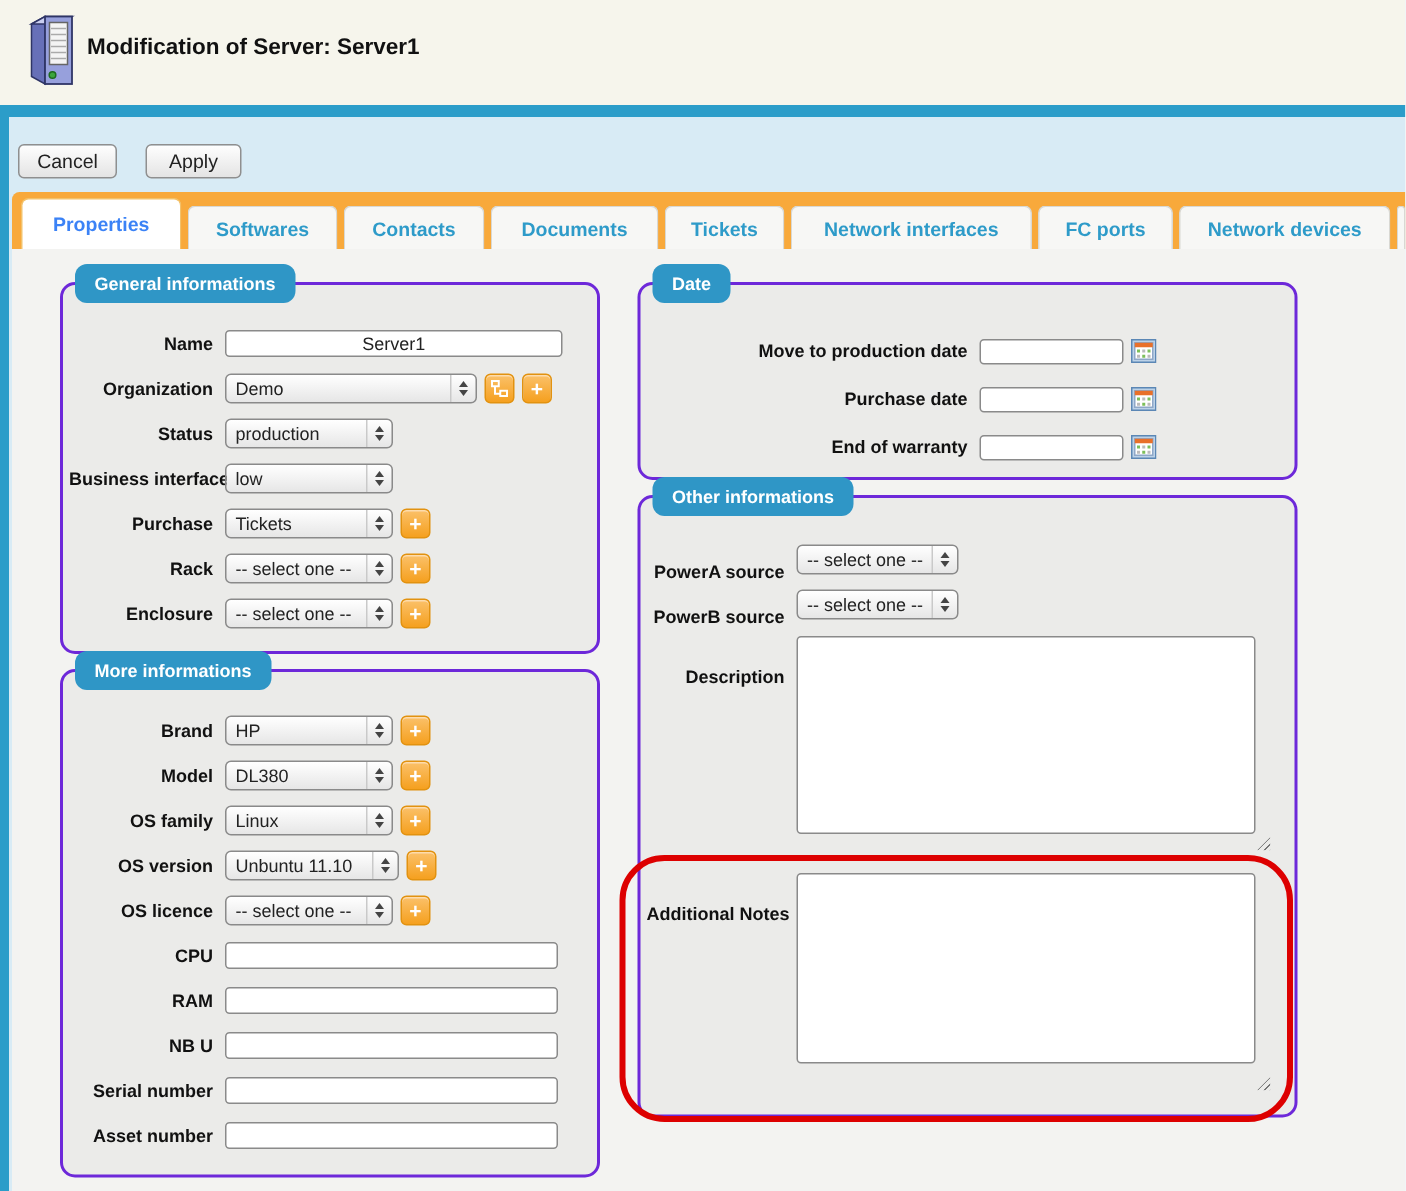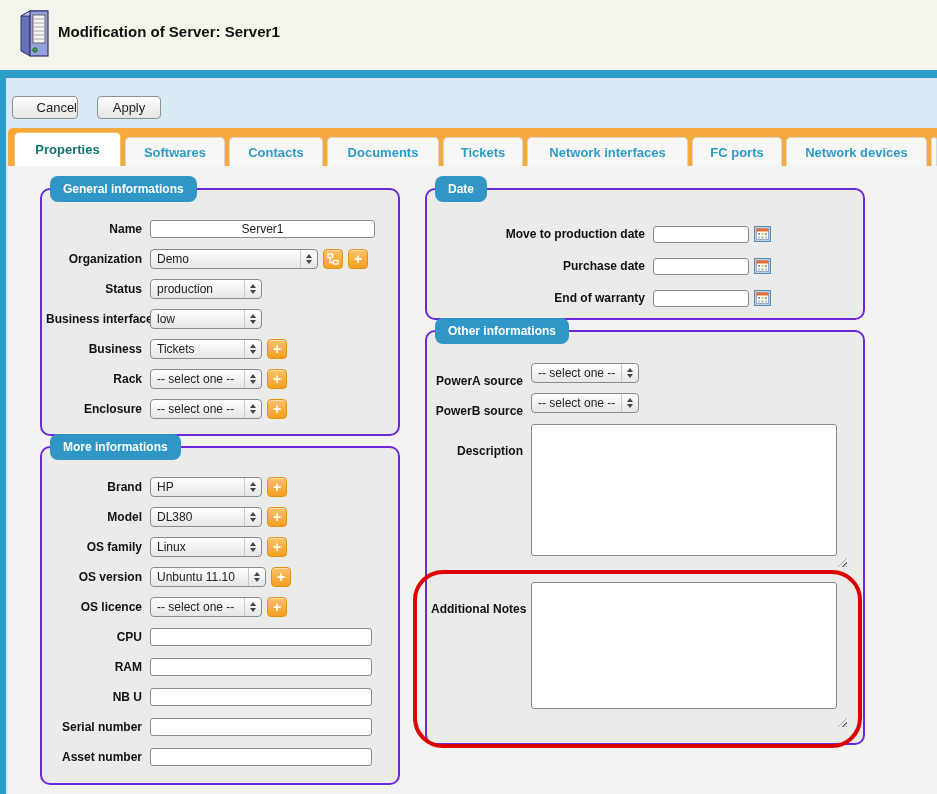--- a/index.html
+++ b/index.html
@@ -11,30 +11,30 @@
   .hdr .svricon { position:absolute; left:13px; top:8px; }
   .hdr .title { position:absolute; left:58px; top:23px; font-size:15px; font-weight:bold; color:#111; }
 
   .topbar { position:absolute; left:0; top:70px; width:937px; height:8px; background:#2B9DC9; }
   .leftstrip { position:absolute; left:0; top:78px; width:6px; height:716px; background:#2B9DC9; }
 
   
   .btn { position:absolute; height:23px; border:1px solid #8f8f8f; border-radius:4px;
          background:linear-gradient(#fefefe,#e4e4e4); font-family:"Liberation Sans",sans-serif;
          font-size:13px; color:#222; cursor:pointer; }
-  .btn.cancel { left:12px; top:96px; width:66px;text-align:right; }
+  .btn.cancel { left:12px; top:96px; width:66px; }
   .btn.apply  { left:97px; top:96px; width:64px; }
 
   
   .tabstrip { position:absolute; left:8px; top:128px; width:929px; height:38px; background:#F8A93B;
               border-radius:5px 0 0 0; display:flex; align-items:flex-end; padding-left:6px; }
   .tab { height:29px; margin-right:4px; border-radius:5px 5px 0 0; display:flex; align-items:center;
          justify-content:center; font-weight:bold; font-size:13px; color:#2E9BC9;
          background:#F7F7F5; border:1px solid #d8d8d3; border-bottom:none; cursor:pointer; }
-  .tab.active { height:34px; background:#fff; color:#0f766e; border-color:#F3C169; }
+  .tab.active { height:34px; background:#fff; color:#3b82f6; border-color:#F3C169; }
   .tab.partial { width:6px; margin-right:0; }
 
   
   .panel { position:absolute; left:8px; top:166px; width:929px; height:628px; background:#F3F3F1; }
 
   .fs { position:absolute; background:#EBEBE9; border:2px solid #6d28d9; border-radius:10px; }
   .badge { position:absolute; top:-14px; left:8px; background:#2F96C6; color:#fff; font-weight:bold;
            font-size:12px; padding:6px 13px; border-radius:8px; }
   .fs-general { left:32px; top:22px;  width:360px; height:248px; padding-top:24px; }
   .fs-more    { left:32px; top:280px; width:360px; height:339px; padding-top:24px; }
@@ -167,21 +167,21 @@
         <span class="lbl">Business interfaces</span>
         <span class="select w-sel">
           <span class="txt">low</span>
           <span class="spin">
               <i class="c-up"></i>
               <i class="c-dn"></i>
             </span>
         </span>
       </div>
       <div class="row">
-        <span class="lbl">Business</span>
+        <span class="lbl">Purchase</span>
         <span class="select w-sel">
           <span class="txt">Tickets</span>
           <span class="spin">
               <i class="c-up"></i>
               <i class="c-dn"></i>
             </span>
         </span>
         <button class="obtn">
             <span>+</span>
           </button>

